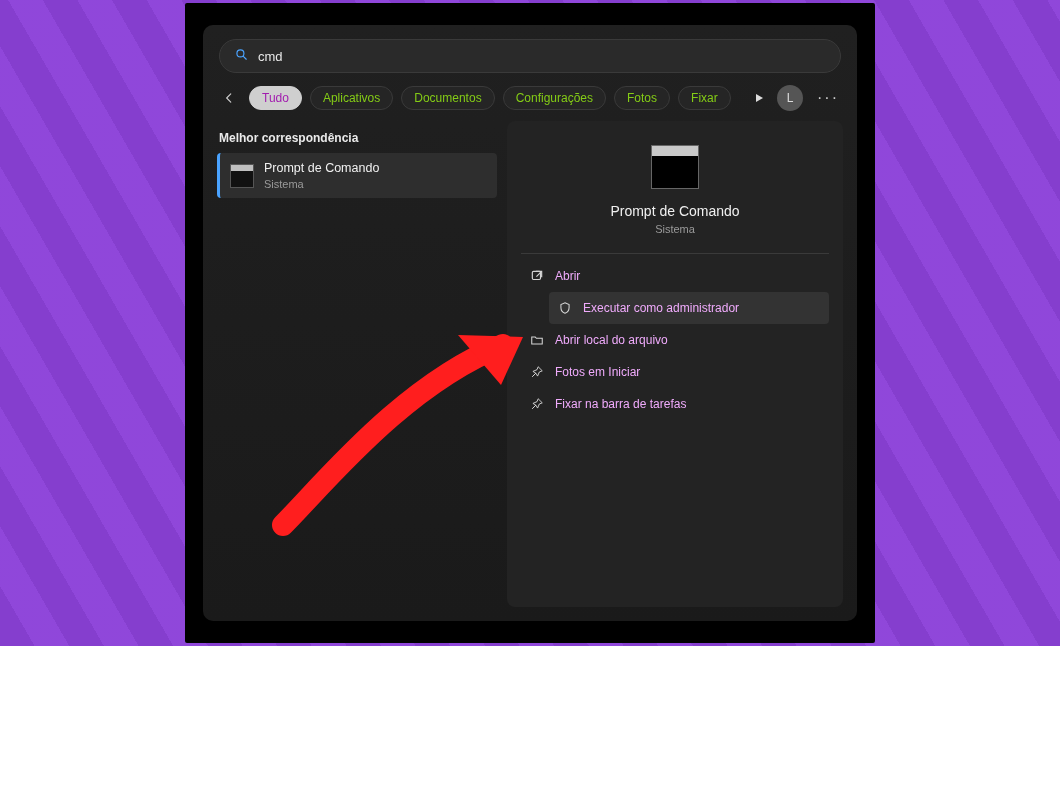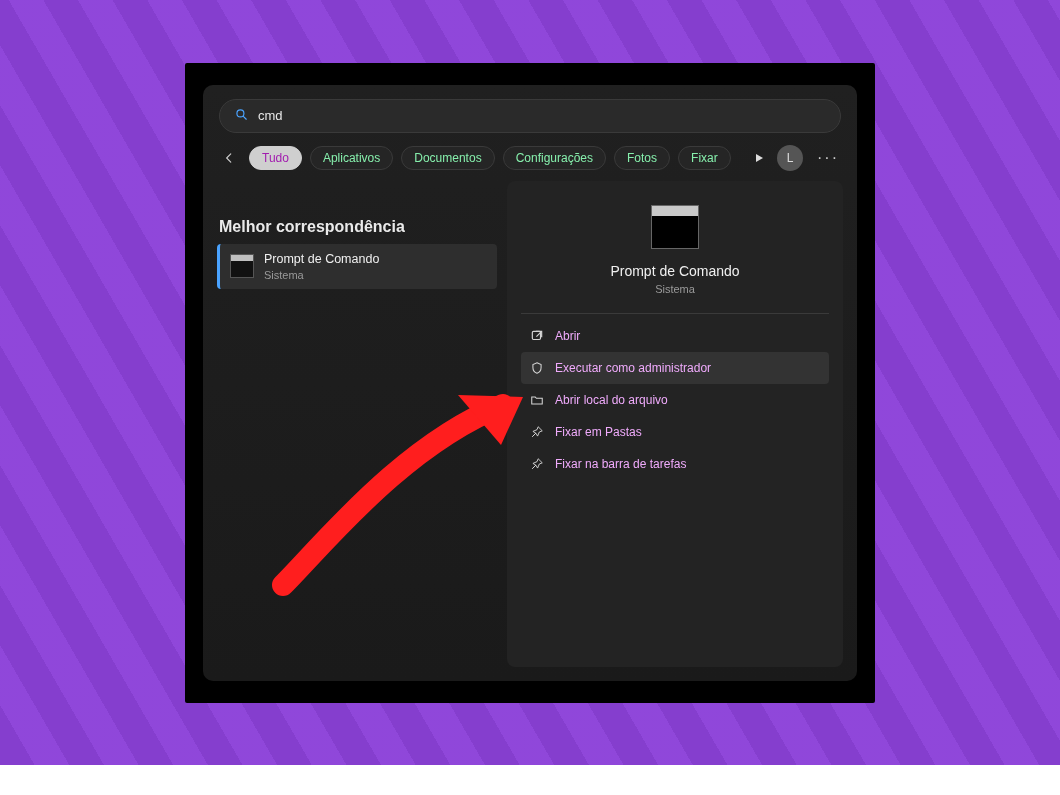--- a/index.html
+++ b/index.html
@@ -1,19 +1,19 @@
 <!DOCTYPE html>
 <html><head>
 <meta charset="utf-8">
 <style>
   * { box-sizing: border-box; margin: 0; padding: 0; }
   html, body { width: 1060px; height: 795px; overflow: hidden; font-family: "Segoe UI", Arial, sans-serif; }
 
   .stage {
-    width: 1060px; height: 765px;
+    width: 1060px; height: 646px;
     background-color: #8c41d9;
     background-image:
       repeating-linear-gradient(60deg, rgba(0,0,0,0.05) 0 30px, rgba(255,255,255,0.03) 30px 60px);
     display: flex; align-items: center; justify-content: center;
     position: relative;
   }
 
   .outer-frame {
     width: 690px; height: 640px;
     background: #000;
@@ -51,21 +51,21 @@
   .tabs-row {
     display: flex; align-items: center; gap: 8px;
     padding: 2px 16px 10px 16px;
   }
   .back-btn {
     width: 20px; height: 20px; display:flex; align-items:center; justify-content:center;
     color:#ccc; cursor:pointer; margin-right:2px;
   }
   .chip {
     padding: 4px 12px; border-radius: 14px;
-    font-size: 12px; color:#86efac;
+    font-size: 12px; color:#84cc16;
     border: 1px solid #3a3a3a; background:#252525;
     cursor: pointer; white-space: nowrap;
   }
   .chip.active { background:#cfcfcf; color:#a21caf; border-color:#cfcfcf; }
   .tabs-spacer { width: 6px; }
   .tabs-right { margin-left:auto; display:flex; align-items:center; gap:12px; }
   .avatar {
     width:26px; height:26px; border-radius:50%;
     background:#555; color:#ddd; font-size:12px;
     display:flex; align-items:center; justify-content:center;
@@ -75,23 +75,22 @@
 
   
   .body {
     flex:1; display:flex; gap:0; padding: 0 14px 14px 14px;
   }
   .left-col {
     width: 280px; flex: 0 0 280px;
     padding-top: 6px;
   }
   .section-label {
-    font-size: 16px; font-weight:600; color:#eaeaea;
+    font-size: 12px; font-weight:600; color:#eaeaea;
     padding: 4px 2px 8px 2px;
-    margin-top: 27px;
   }
   .result-item {
     background:#2e2e2e; border-radius:4px;
     display:flex; align-items:center; gap:10px;
     padding:8px 10px; cursor:pointer;
     border-left: 3px solid #4aa3ff;
   }
   .result-icon {
     width:24px; height:24px; background:#111; border:1px solid #555;
     position:relative; flex:0 0 auto;
@@ -118,21 +117,21 @@
   }
   .preview-title { margin-top:14px; font-size:14px; color:#f0f0f0; }
   .preview-sub { font-size:11px; color:#9a9a9a; margin-top:4px; }
   .divider { height:1px; background:#3a3a3a; width:100%; margin:18px 0 6px 0; }
   .actions { width:100%; display:flex; flex-direction:column; }
   .action {
     display:flex; align-items:center; gap:10px;
     padding:8px 8px; font-size:12px; color:#f0abfc;
     border-radius:4px; cursor:pointer;
   }
-  .action.hover { background:#333; }
+  .action.hover { background:#333;margin-left:28px; }
   .action .ico { width:16px; height:16px; flex:0 0 auto; display:flex; align-items:center; justify-content:center; color:#d5d5d5; }
   .action .ico svg { width:14px; height:14px; }
 
   
   .arrow-overlay {
     position:absolute; inset:0; pointer-events:none;
   }
 </style>
 </head>
 <body>
@@ -224,21 +223,21 @@
               </span>
               <span>Abrir local do arquivo</span>
             </div>
 
             <div class="action">
               <span class="ico">
                 <svg viewBox="0 0 24 24" fill="none">
                     <path d="M14 3 L21 10 L16 12 L13 19 L10 14 L4 20 L10 14 L5 11 L12 8 Z" stroke="#d5d5d5" stroke-width="1.6" fill="none" stroke-linejoin="round"></path>
                   </svg>
               </span>
-              <span>Fixar em Pastas</span>
+              <span>Fotos em Iniciar</span>
             </div>
 
             <div class="action">
               <span class="ico">
                 <svg viewBox="0 0 24 24" fill="none">
                     <path d="M14 3 L21 10 L16 12 L13 19 L10 14 L4 20 L10 14 L5 11 L12 8 Z" stroke="#d5d5d5" stroke-width="1.6" fill="none" stroke-linejoin="round"></path>
                   </svg>
               </span>
               <span>Fixar na barra de tarefas</span>
             </div>

